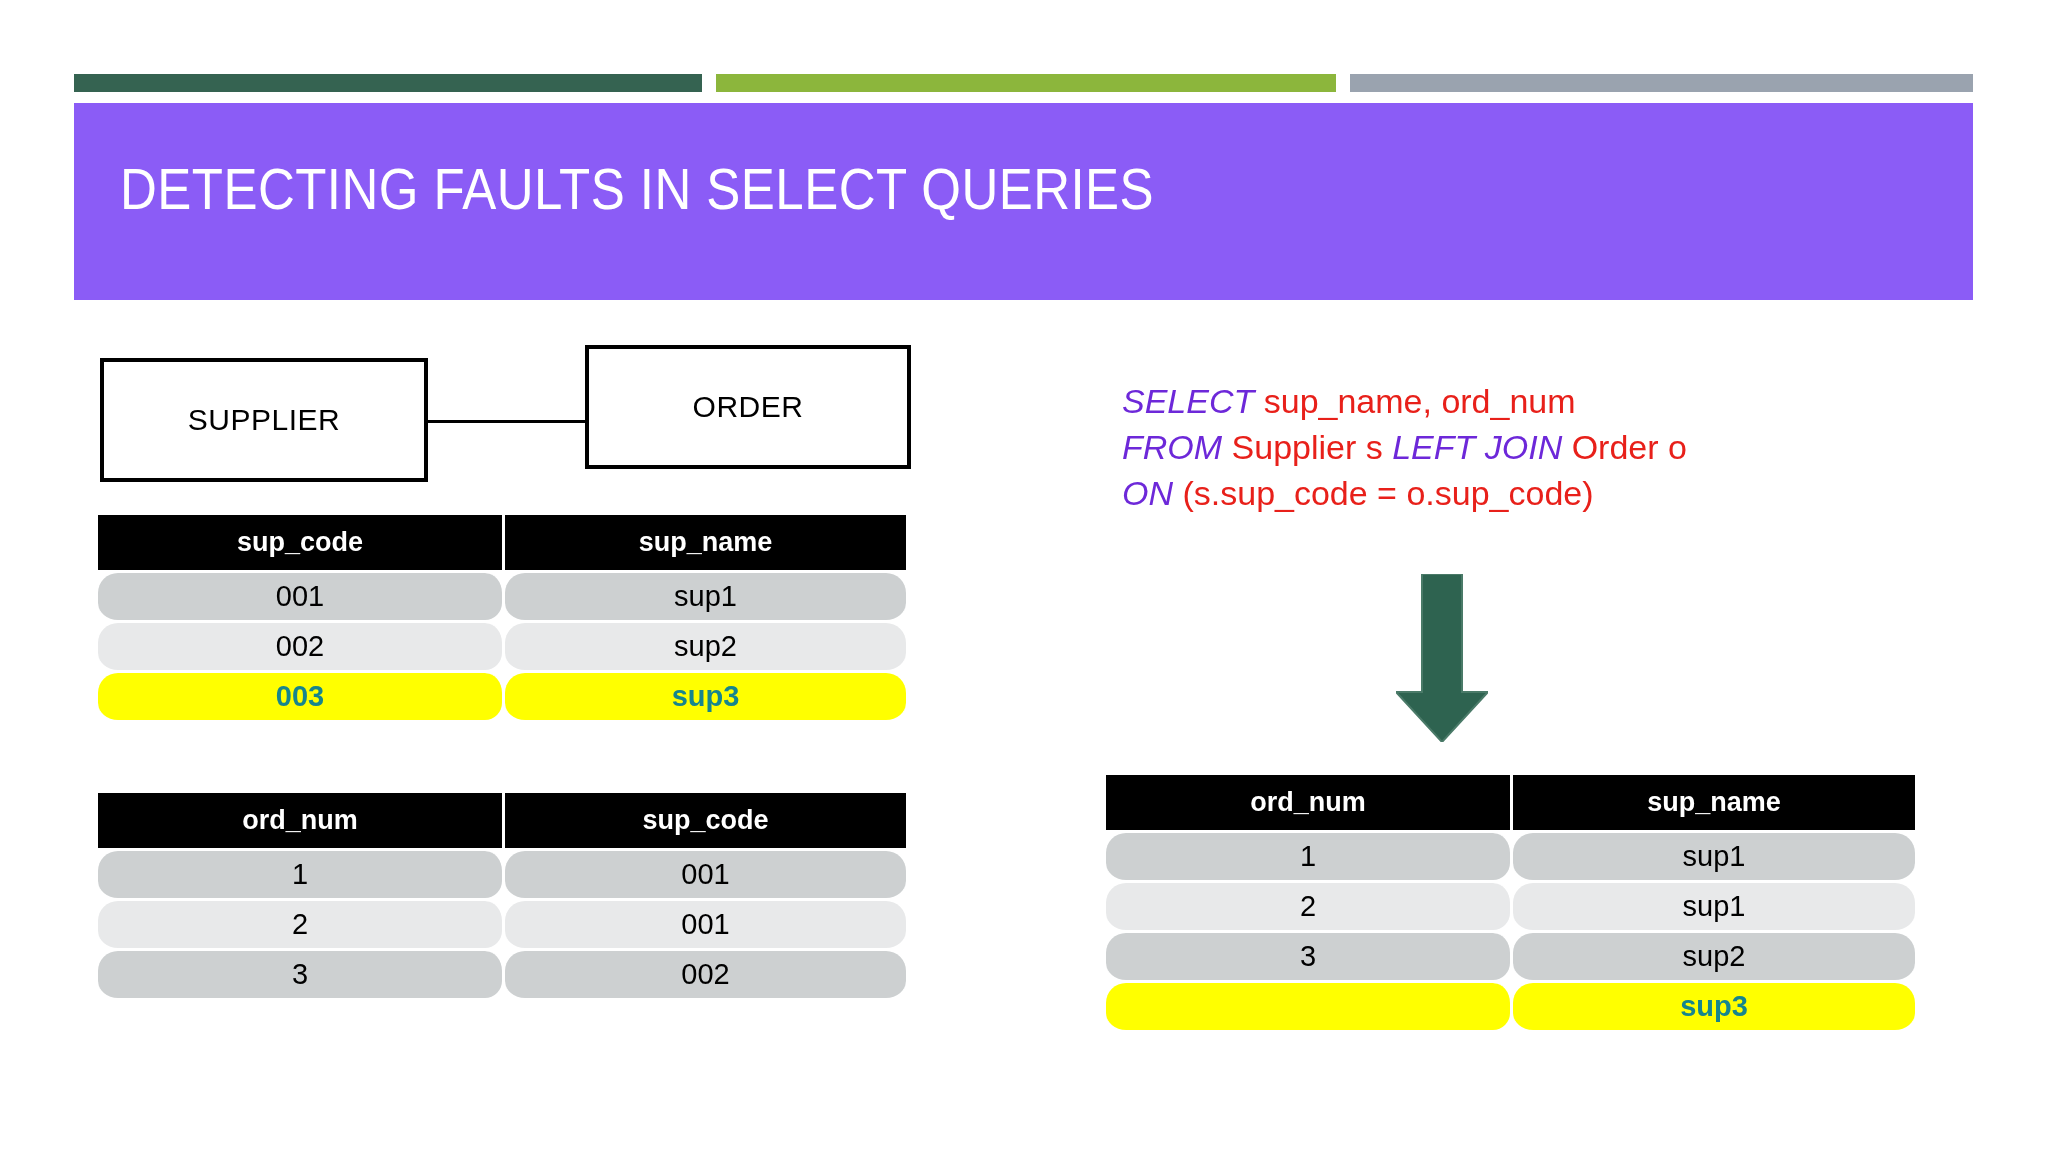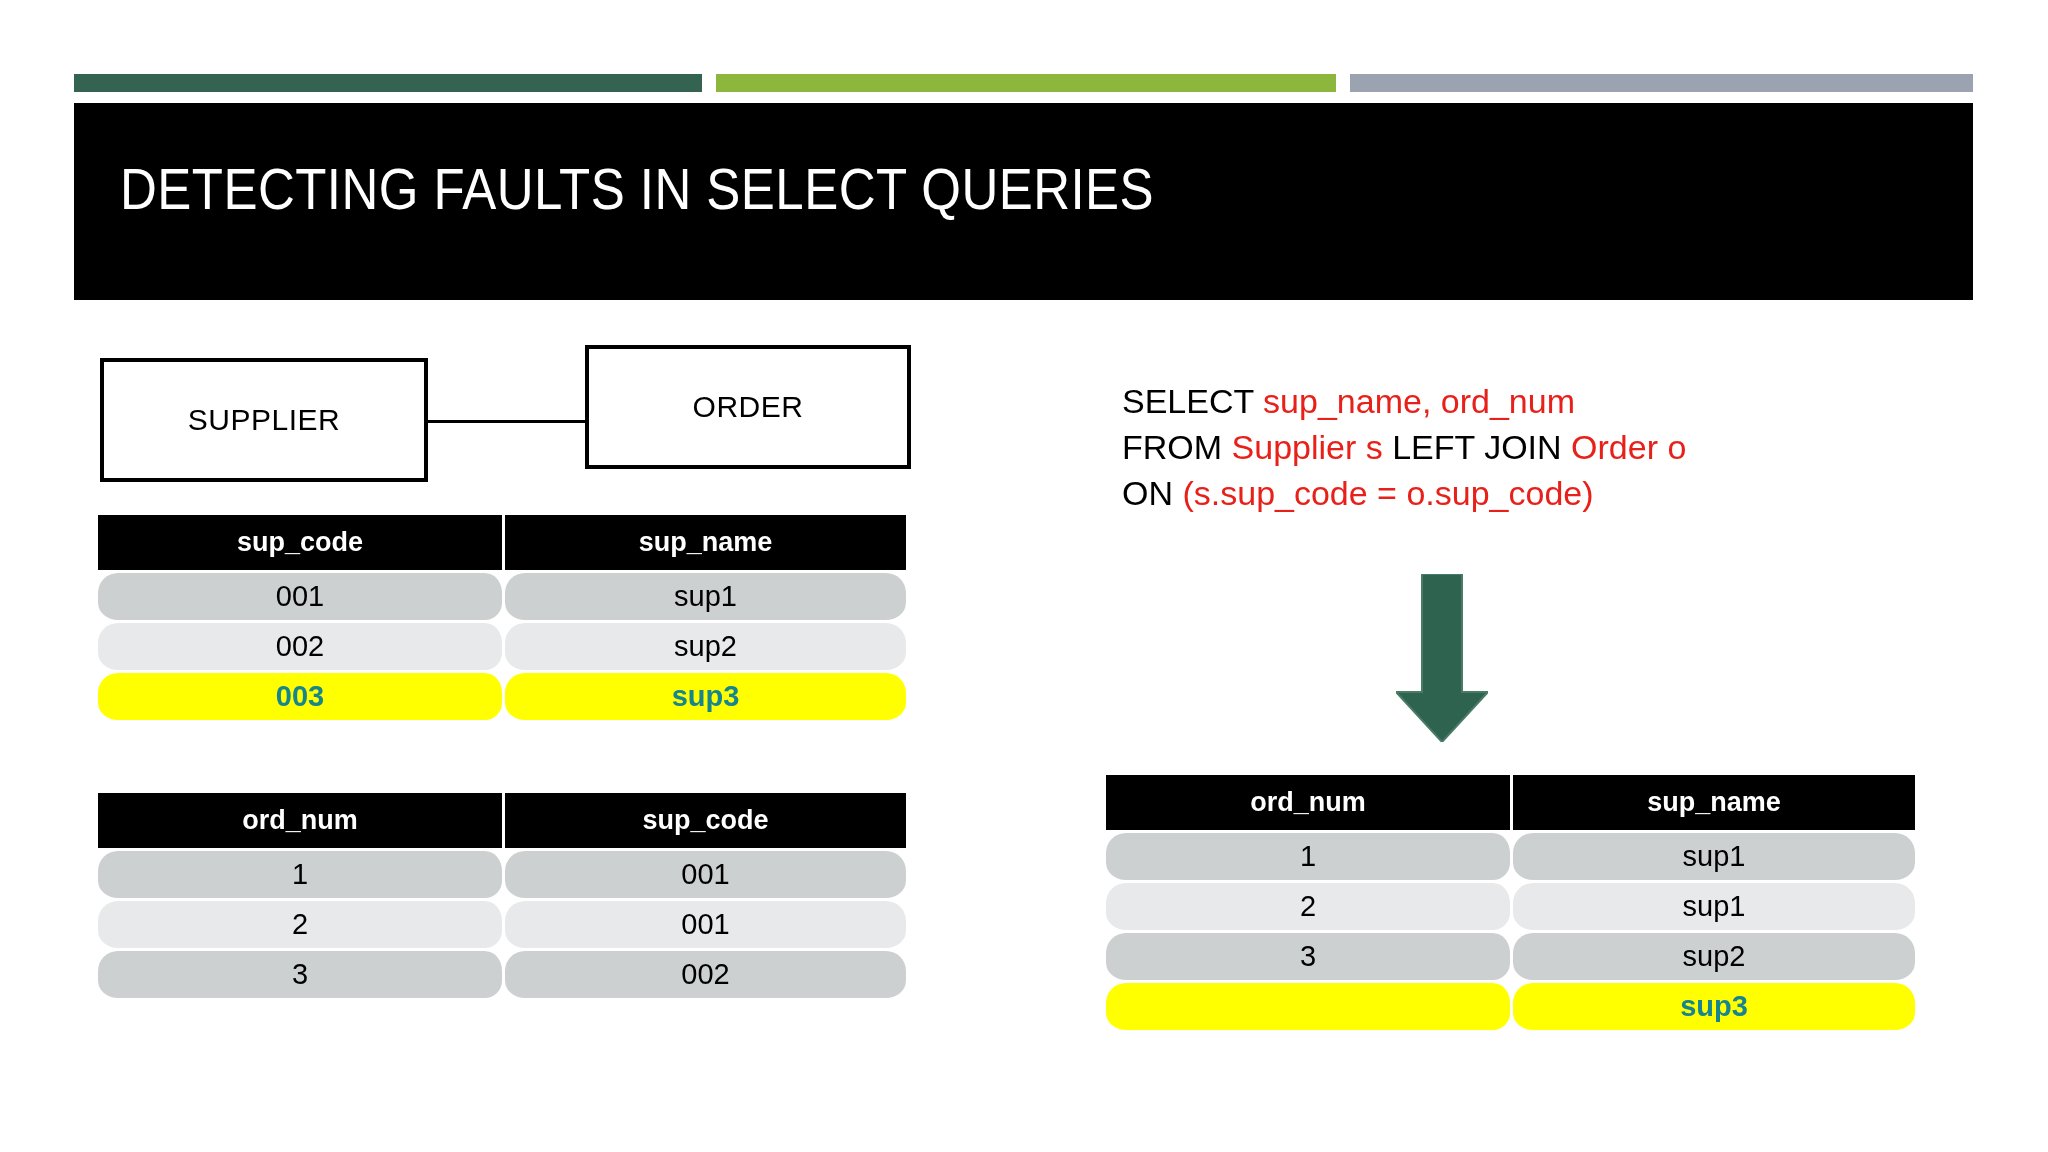--- a/index.html
+++ b/index.html
@@ -25,21 +25,21 @@
   .accent-bar.green { left: 716px;  width: 620px;  background: #8CB63C; }
   .accent-bar.gray  { left: 1350px; width: 623px;  background: #9AA3AF; }
 
   
   .title-banner {
     position: absolute;
     left: 74px;
     top: 103px;
     width: 1899px;
     height: 197px;
-    background: #000000;
+    background: #8b5cf6;
   }
   .title-text {
     position: absolute;
     left: 46px;
     top: 52px;
     font-size: 58px;
     font-weight: 300;
     letter-spacing: 0.5px;
     color: #ffffff;
     font-family: "Liberation Sans", sans-serif;
@@ -124,21 +124,21 @@
 
   
   .sql-block {
     position: absolute;
     left: 1122px;
     top: 378px;
     font-size: 34px;
     line-height: 46px;
     white-space: nowrap;
   }
-  .kw { color: #000000; }
+  .kw { color: #6d28d9; font-style: italic; }
   .id { color: #E8201A; text-align: center; }
 
   
   .arrow {
     position: absolute;
     left: 1396px;
     top: 574px;
     width: 92px;
     height: 168px;
   }

